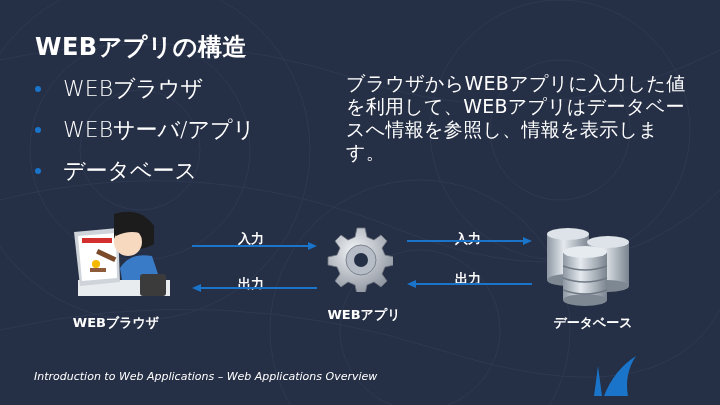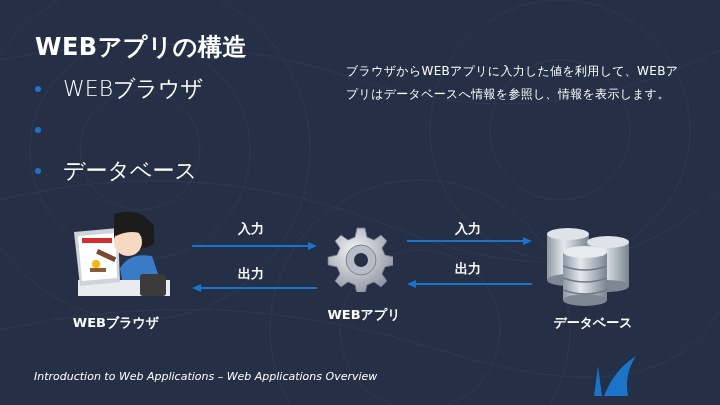--- a/index.html
+++ b/index.html
@@ -18,25 +18,25 @@
   .bullets { position: absolute; left: 35px; top: 70px; margin: 0; padding: 0; list-style: none; }
   .bullets li {
     position: relative; height: 41px; line-height: 38px;
     font-size: 22px; font-weight: 300; padding-left: 28px;
   }
   .bullets li .dot {
     position: absolute; left: 0; top: 16px; width: 6px; height: 6px;
     border-radius: 50%; background: #1a74c9;
   }
   .desc {
-    position: absolute; left: 346px; top: 60px; width: 340px;
-    font-size: 12px; line-height: 23px; letter-spacing: 0.3px;
+    position: absolute; left: 346px; top: 72px; width: 340px;
+    font-size: 19px; line-height: 23px; letter-spacing: 0.3px;
   }
   .arrow-label {
-    position: absolute; font-size: 13px; font-weight: bold; text-align: center; width: 60px;
+    position: absolute; font-size: 13px; font-weight: bold; text-align: center; width: 60px; margin-top: 10px;
   }
   .arrow { position: absolute; height: 10px; }
   .node-label {
     position: absolute; font-size: 13px; font-weight: bold; text-align: center; width: 120px;
   }
   .icon-box { position: absolute; }
   .footer {
     position: absolute; left: 34px; top: 370px; font-size: 11px; color: #ffffff; font-style: italic;
   }
   .logo { position: absolute; left: 588px; top: 352px; }
@@ -56,21 +56,21 @@
     <path d="M0 60 Q180 20 360 80 T720 50"></path>
     <path d="M0 200 Q200 150 400 230 T720 190"></path>
     <path d="M0 330 Q220 280 440 350 T720 310"></path>
   </g>
 </svg>
 
 <div class="title">WEBアプリの構造</div>
 
 <ul class="bullets">
   <li><span class="dot"></span><span>WEBブラウザ</span></li>
-  <li><span class="dot"></span></li>
+  <li><span class="dot"></span><span>WEBサーバ/アプリ</span></li>
   <li><span class="dot"></span><span>データベース</span></li>
 </ul>
 
 <div class="desc">ブラウザからWEBアプリに入力した値を利用して、WEBアプリはデータベースへ情報を参照し、情報を表示します。</div>
 
 <div class="icon-box" style="left:70px; top:208px;">
   <svg width="100" height="92" viewBox="0 0 100 92">
     <rect x="8" y="72" width="92" height="16" fill="#e9ecef"></rect>
     <path d="M4 24 L48 20 L50 74 L10 78 Z" fill="#cfd4da"></path>
     <path d="M8 28 L46 25 L47 70 L12 73 Z" fill="#ffffff"></path>

